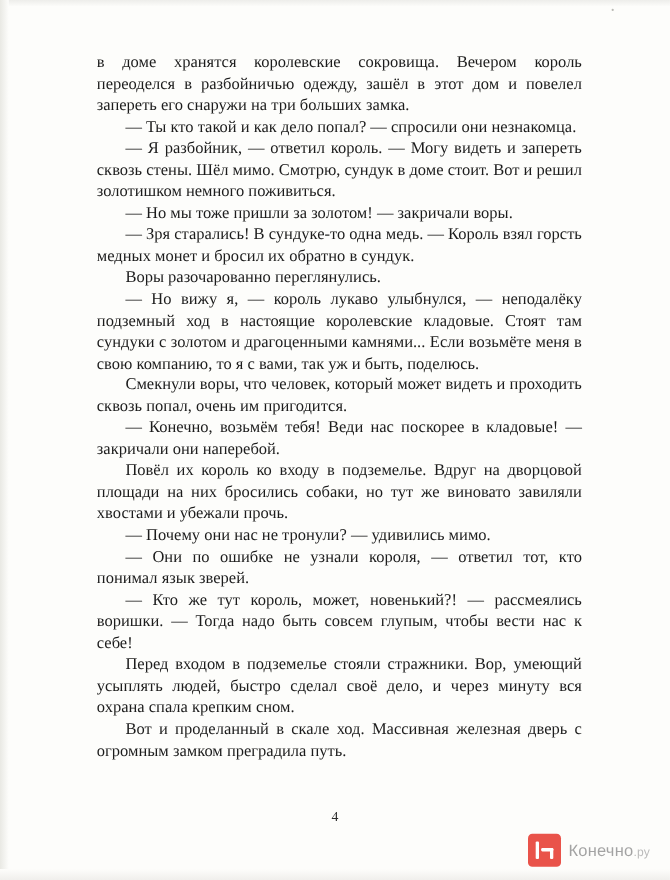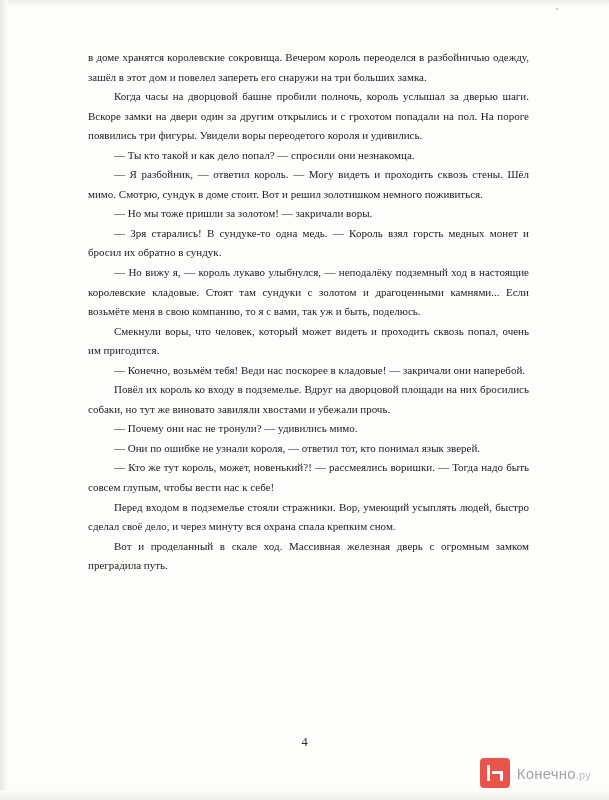--- a/index.html
+++ b/index.html
@@ -48,21 +48,21 @@
     width: 2px;
     height: 2px;
     background: #b9b9b4;
     border-radius: 50%;
   }
   .text-block {
     position: absolute;
     left: 88px;
     top: 48px;
     width: 441px;
-    font-size: 11px;
+    font-size: 15px;
     line-height: 19.55px;
     color: #1c1c1c;
     text-align: justify;
     text-justify: inter-word;
     hyphens: manual;
   }
   .text-block p {
     margin: 0;
     text-indent: 26px;
   }
@@ -117,25 +117,25 @@
 <body>
 
 <div class="page">
   <div class="edge-top"></div>
   <div class="edge-left"></div>
   <div class="edge-bottom"></div>
   <div class="corner-mark"></div>
 
   <div class="text-block">
     <p class="noindent">в доме хранятся королевские сокровища. Вечером король переоделся в разбойничью одежду, зашёл в этот дом и повелел запереть его снаружи на три больших замка.</p>
-    <p>Когда часы на дворцовой башне пробили полночь, король услышал за дверью шаги. Вскоре замки на двери один за другим открылись и с грохотом попадали на пол. На пороге появились три фигуры. Увидели воры переодетого короля и удивились.</p>
     <p>— Ты кто такой и как дело попал? — спросили они незнакомца.</p>
-    <p>— Я разбойник, — ответил король. — Могу видеть и проходить сквозь стены. Шёл мимо. Смотрю, сундук в доме стоит. Вот и решил золотишком немного поживиться.</p>
+    <p>— Я разбойник, — ответил король. — Могу видеть и запереть сквозь стены. Шёл мимо. Смотрю, сундук в доме стоит. Вот и решил золотишком немного поживиться.</p>
     <p>— Но мы тоже пришли за золотом! — закричали воры.</p>
     <p>— Зря старались! В сундуке-то одна медь. — Король взял горсть медных монет и бросил их обратно в сундук.</p>
+    <p>Воры разочарованно переглянулись.</p>
     <p>— Но вижу я, — король лукаво улыбнулся, — неподалёку подземный ход в настоящие королевские кладовые. Стоят там сундуки с золотом и драгоценными камнями... Если возьмёте меня в свою компанию, то я с вами, так уж и быть, поделюсь.</p>
     <p>Смекнули воры, что человек, который может видеть и проходить сквозь попал, очень им пригодится.</p>
     <p>— Конечно, возьмём тебя! Веди нас поскорее в кладовые! — закричали они наперебой.</p>
     <p>Повёл их король ко входу в подземелье. Вдруг на дворцовой площади на них бросились собаки, но тут же виновато завиляли хвостами и убежали прочь.</p>
     <p>— Почему они нас не тронули? — удивились мимо.</p>
     <p>— Они по ошибке не узнали короля, — ответил тот, кто понимал язык зверей.</p>
     <p>— Кто же тут король, может, новенький?! — рассмеялись воришки. — Тогда надо быть совсем глупым, чтобы вести нас к себе!</p>
     <p>Перед входом в подземелье стояли стражники. Вор, умеющий усыплять людей, быстро сделал своё дело, и через минуту вся охрана спала крепким сном.</p>
     <p>Вот и проделанный в скале ход. Массивная железная дверь с огромным замком преградила путь.</p>
   </div>

